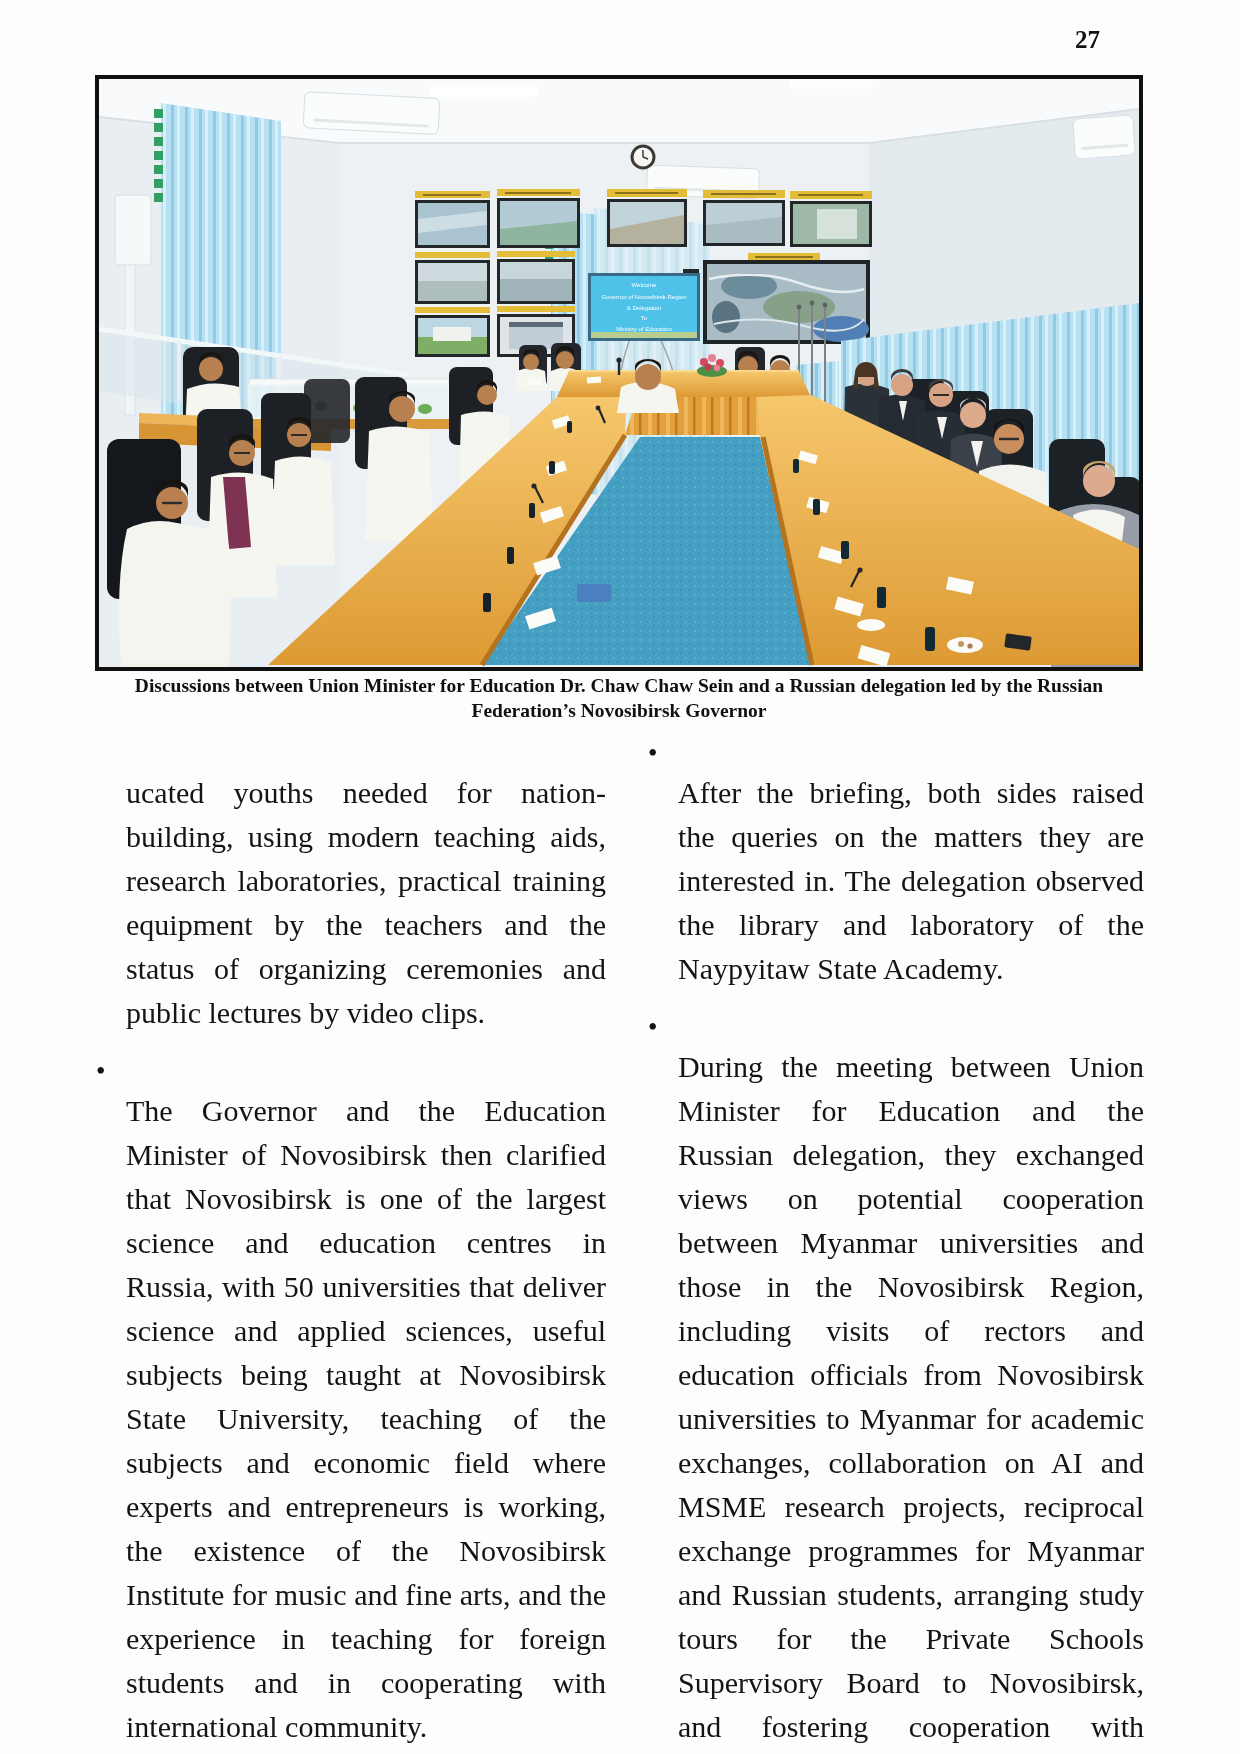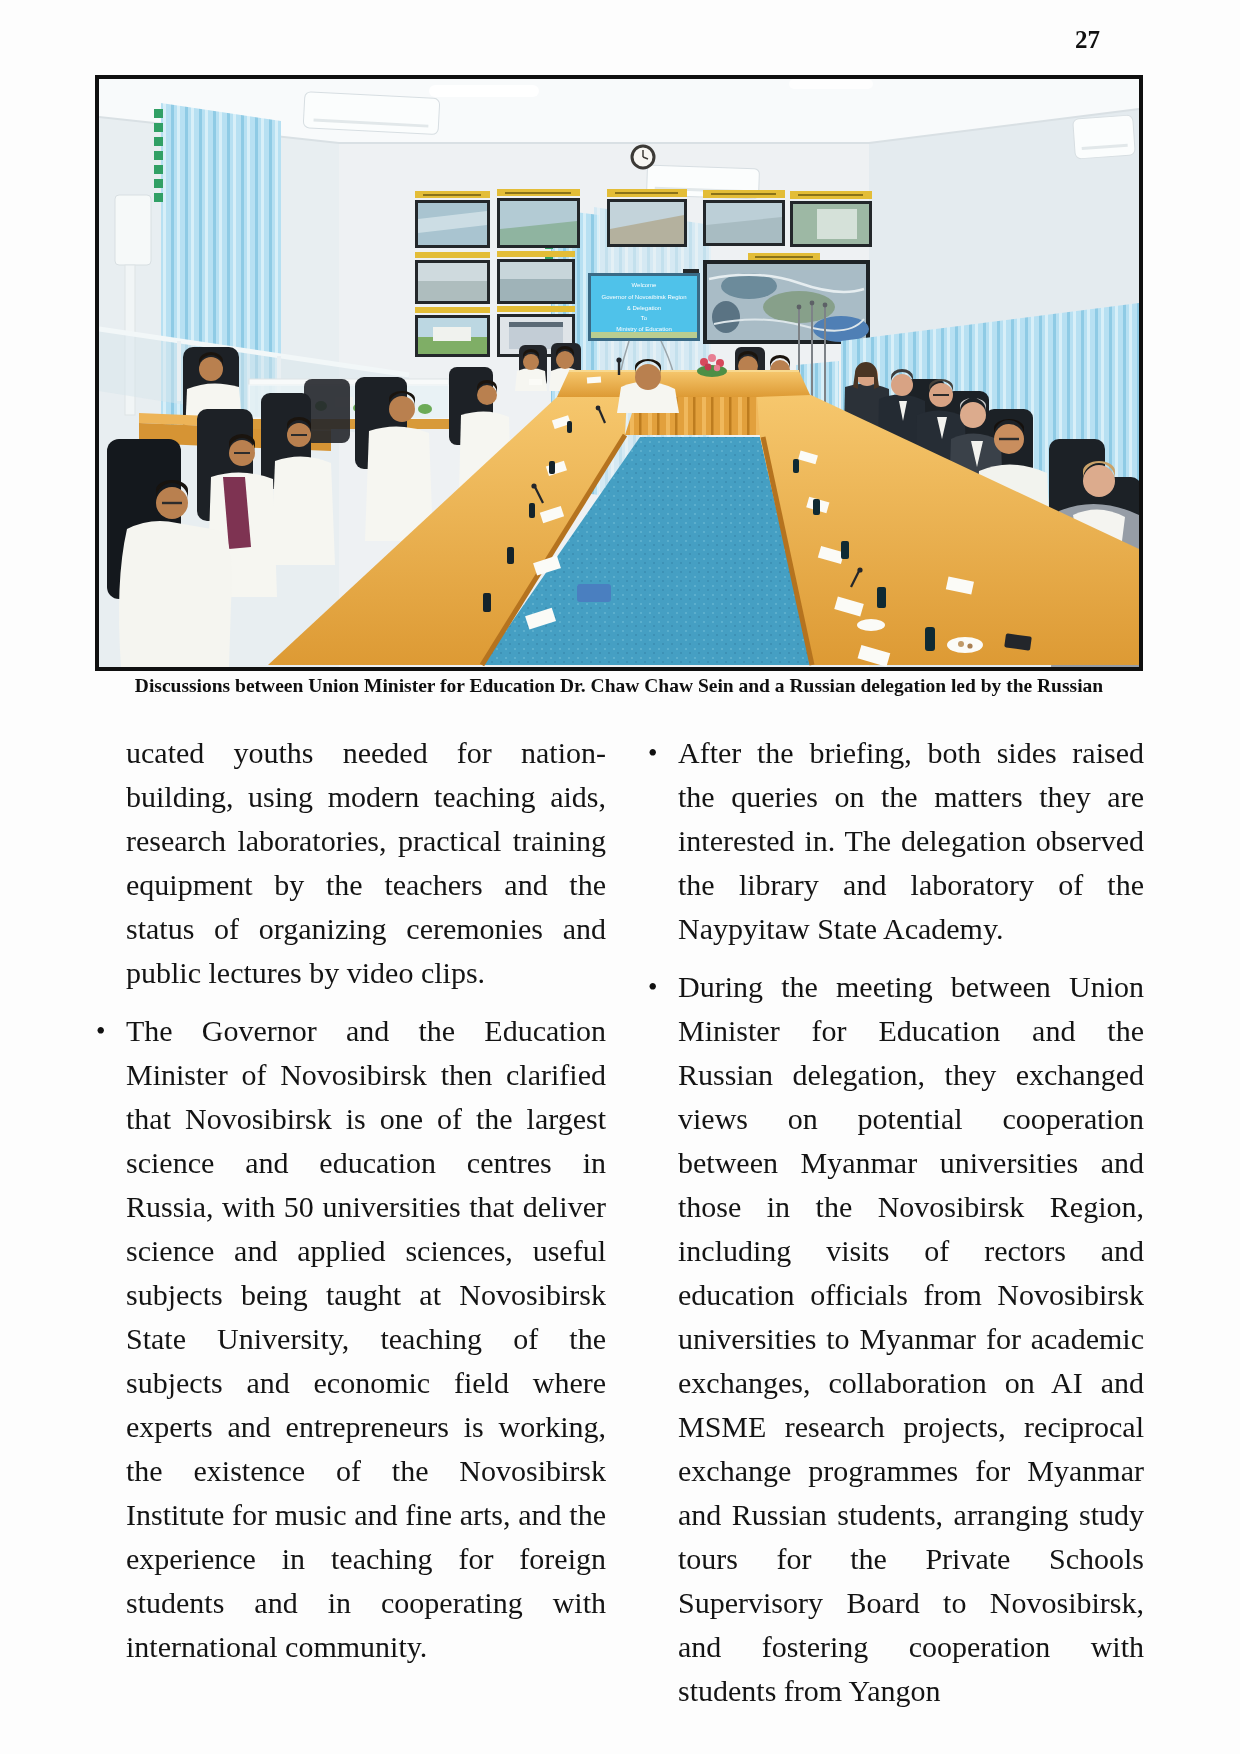--- a/index.html
+++ b/index.html
@@ -19,21 +19,21 @@
   .caption{
     position:absolute;top:673px;left:95px;width:1048px;text-align:center;
     font-weight:bold;font-size:19.5px;line-height:25px;color:#101010;
   }
   .caption div{white-space:nowrap;}
   .col{position:absolute;top:731px;}
   .colL{left:96px;width:510px;}
   .colR{left:648px;width:496px;}
   .item{display:flex;margin-bottom:14px;}
   .bul{flex:0 0 30px;width:30px;font-size:27px;line-height:44px;color:#111;}
-  .txt{flex:1;font-size:30px;line-height:44px;text-align:justify;color:#141414;}
+  .txt{flex:1;font-size:30px;line-height:44px;text-align:justify;color:#141414;margin-top:40px;}
 </style>
 </head>
 <body>
 
 <div class="page">
 
   <div class="pagenum">27</div>
 
   <div class="photo">
     <svg width="1040" height="588" viewBox="0 0 1040 588">
@@ -391,20 +391,21 @@
         <rect x="906" y="556" width="26" height="14" rx="2" fill="#23262b" transform="rotate(8 919 563)"></rect>
         <rect x="848" y="500" width="26" height="13" fill="#fbfbf7" transform="rotate(12 861 506)"></rect>
         <line x1="760" y1="492" x2="752" y2="508" stroke="#23262b" stroke-width="2.2"></line>
           <circle cx="761" cy="491" r="2.6" fill="#23262b"></circle>
       </g>
     </svg>
   </div>
 
   <div class="caption">
     <div>Discussions between Union Minister for Education Dr. Chaw Chaw Sein and a Russian delegation led by the Russian</div>
+    <div>Federation’s Novosibirsk Governor</div>
   </div>
 
   <div class="col colL">
     <div class="item">
       <span class="bul"></span>
       <div class="txt">ucated youths needed for nation-building, using modern teaching aids, research laboratories, practical training equipment by the teachers and the status of organizing ceremonies and public lectures by video clips.</div>
     </div>
     <div class="item">
       <span class="bul">•</span>
       <div class="txt">The Governor and the Education Minister of Novosibirsk then clarified that Novosibirsk is one of the largest science and education centres in Russia, with 50 universities that deliver science and applied sciences, useful subjects being taught at Novosibirsk State University, teaching of the subjects and economic field where experts and entrepreneurs is working, the existence of the Novosibirsk Institute for music and fine arts, and the experience in teaching for foreign students and in cooperating with international community.</div>

